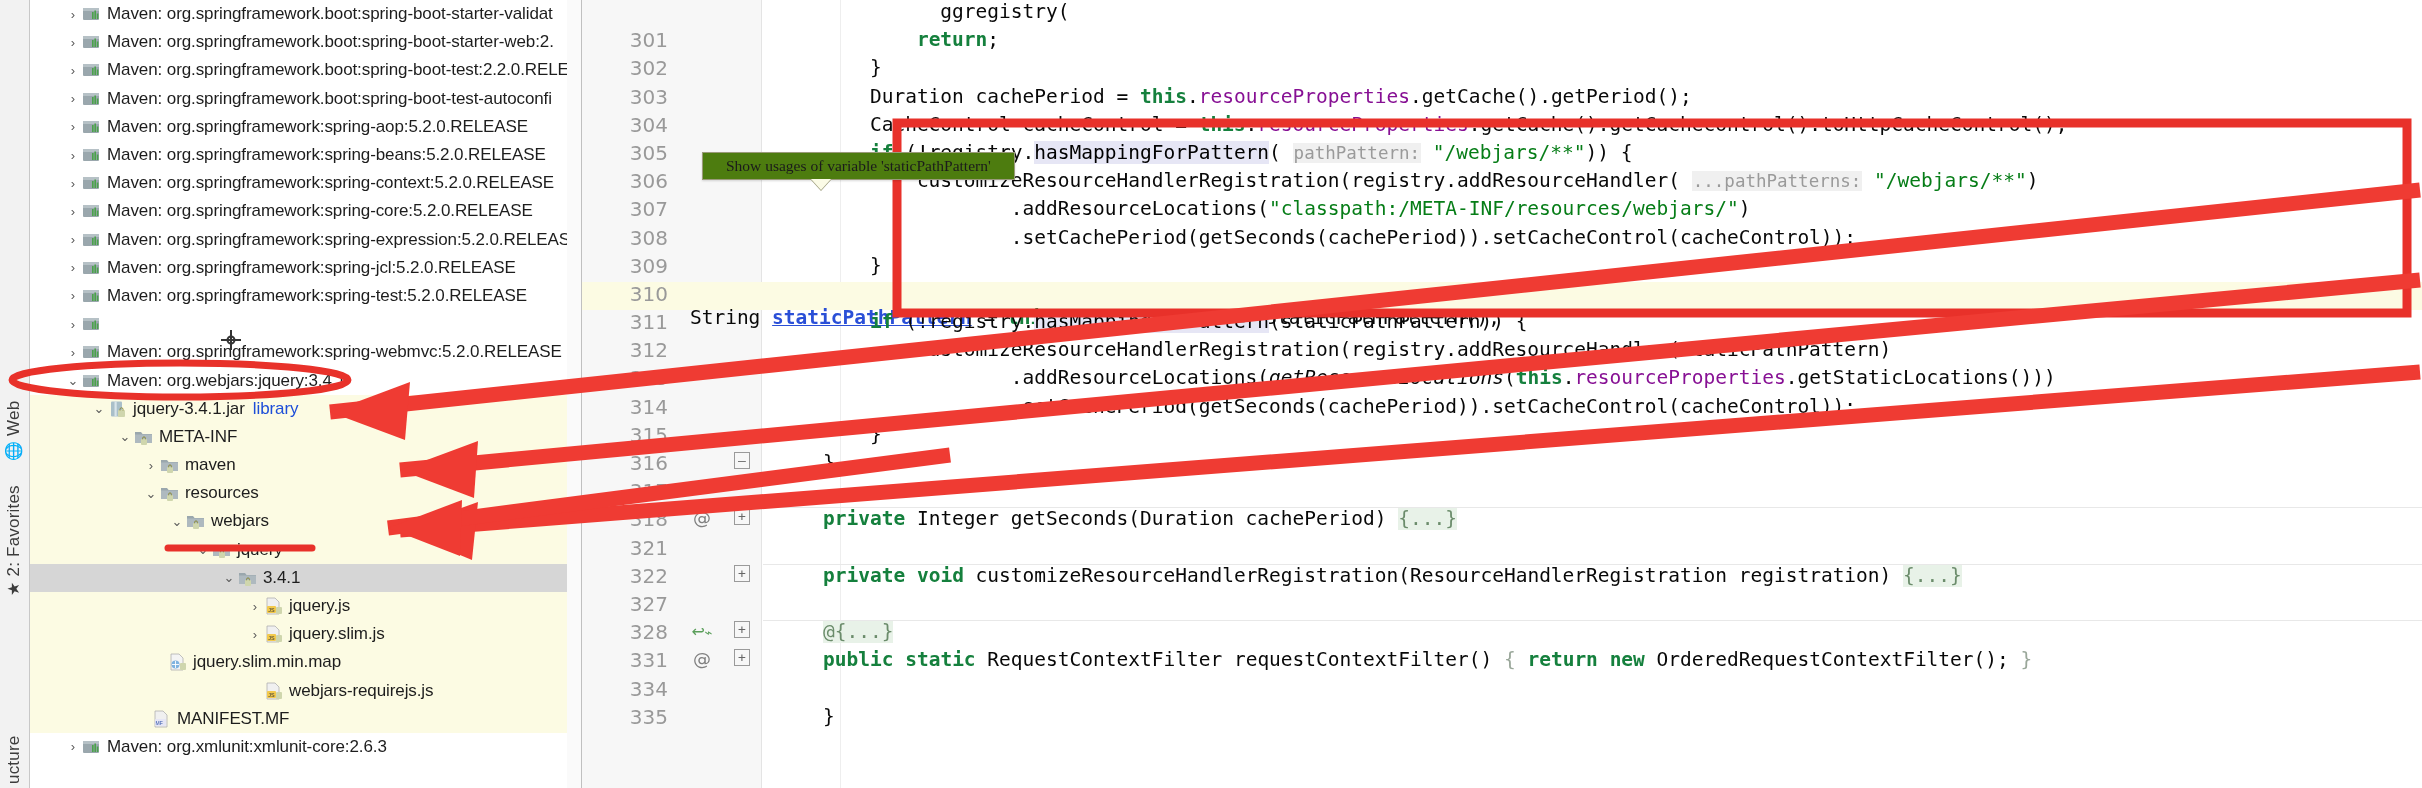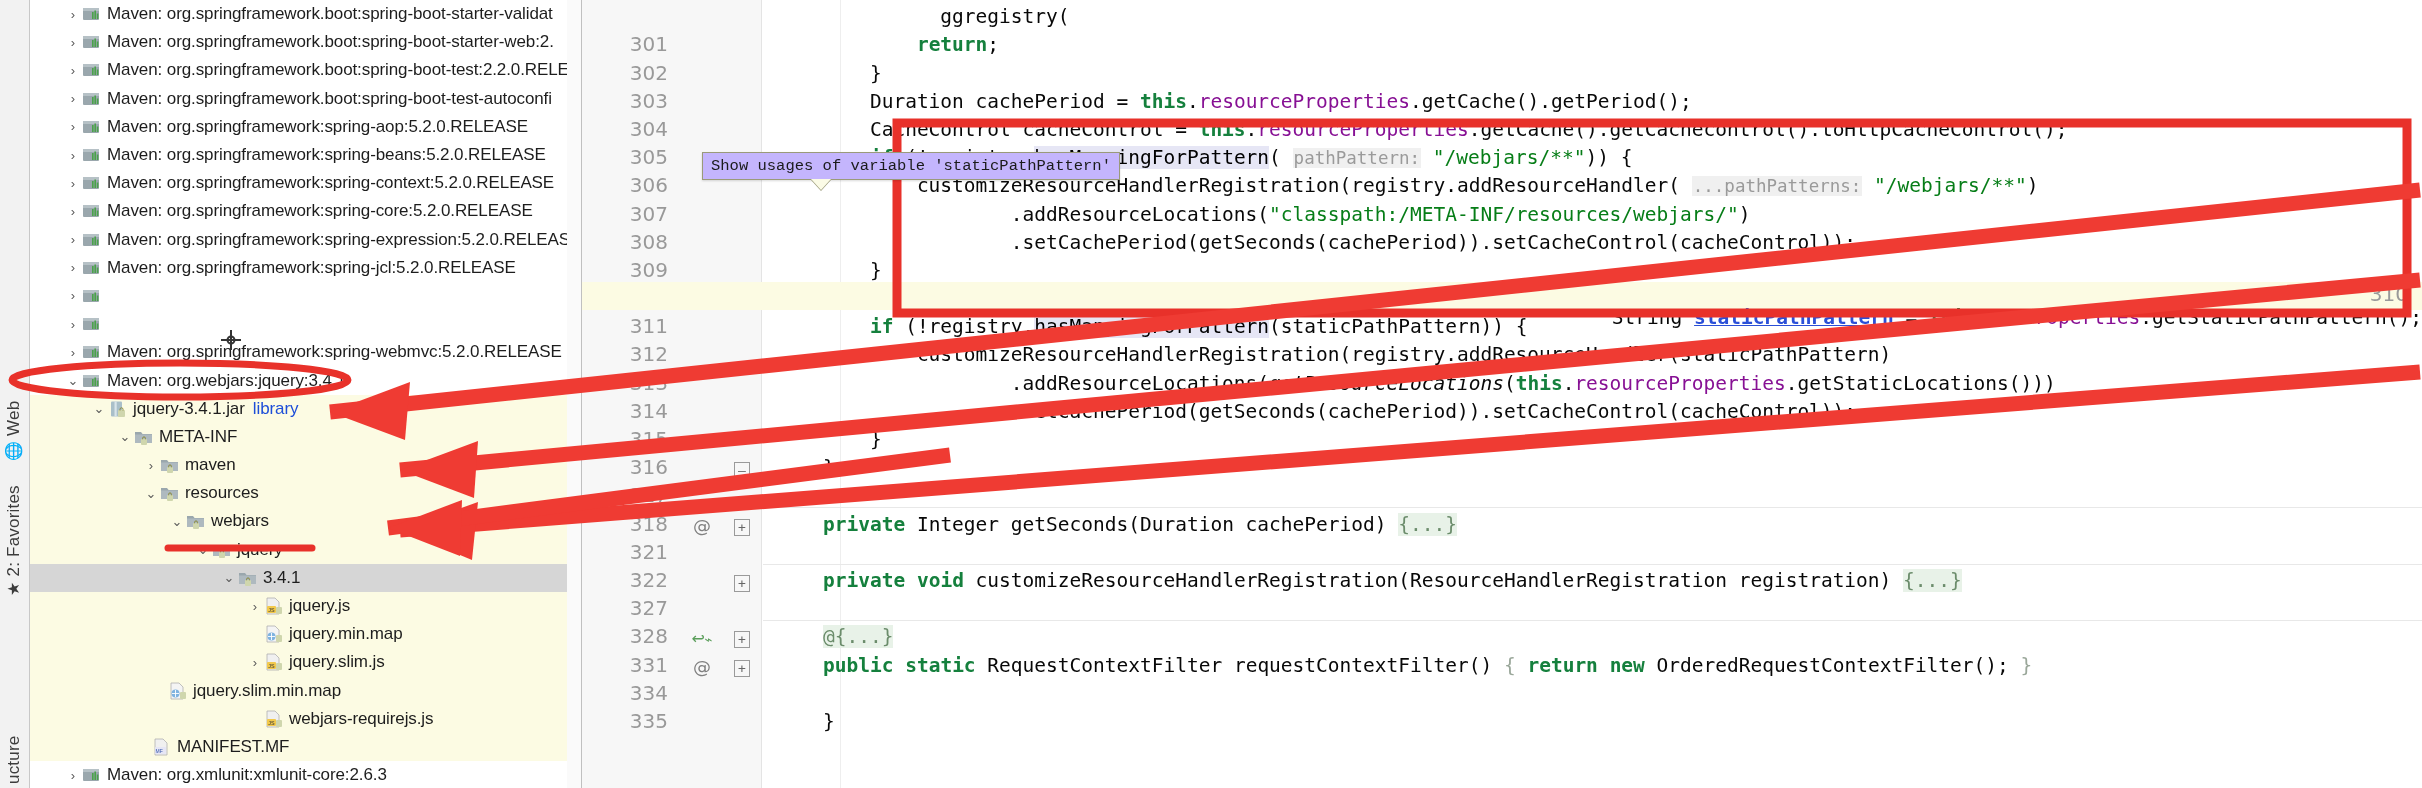--- a/index.html
+++ b/index.html
@@ -102,21 +102,21 @@
   .gutter-bg2 {
     position: absolute; left: 181px; top: 0; bottom: 0;
     width: 78px;
     background: #ffffff;
     border-right: 1px solid #eeeeee;
   }
   .code-rows { position: absolute; left: 0; top: 0; right: 0; }
   .crow {
     height: 28.2px;
     display: flex;
-    align-items: flex-end;
+    align-items: flex-start;
     font-family: "DejaVu Sans Mono", monospace;
     font-size: 19.5px;
     white-space: pre;
   }
   .crow.band { background: #fcfbe3; flex-direction: column; }
   .lineno {
     width: 100px;
     min-width: 100px;
     text-align: right;
     padding-right: 14px;
@@ -148,26 +148,26 @@
   .hl   { background: #e6e6f5; }
   .link { color: #2a4fd7; text-decoration: underline; font-weight: 700; }
   .ital { font-style: italic; color: #080808; }
   .dim  { color: #9aa79a; }
   .folded { background: #e8f2e8; color: #6b8c6b; }
   .sep-line { position:absolute; left:181px; right:0; height:1px; background:#e8e8e8; }
 
   
   .tooltip {
     position: absolute;
-    background: #c4b5fd;
+    background: #4d7c0f;
     border: 1px solid #9a9a7a;
     font-size: 15.5px;
-    font-family: Liberation Mono, monospace;
+    font-family: Liberation Serif, serif;
     color: #1b1b1b;
-    padding: 4px 8px;
+    padding: 4px 23px;
     z-index: 60;
     white-space: nowrap;
     box-shadow: 0 1px 2px rgba(0,0,0,.15);
   }
   .tooltip .tip-arrow {
     position: absolute;
     left: 108px; bottom: -11px;
     width: 0; height: 0;
     border-left: 10px solid transparent;
     border-right: 10px solid transparent;
@@ -338,20 +338,21 @@
           <span class="arrow">›</span>
           <span class="ic">
             <svg width="20" height="18" viewBox="0 0 20 18">
               <rect x="1" y="3" width="16" height="12" rx="1" fill="#9aa7ad"></rect>
               <rect x="1" y="3" width="16" height="3" fill="#b6c1c6"></rect>
               <rect x="10" y="7" width="1.6" height="7" fill="#4aa24a"></rect>
               <rect x="12.4" y="5.5" width="1.6" height="8.5" fill="#4aa24a"></rect>
               <rect x="14.8" y="8.5" width="1.6" height="5.5" fill="#4aa24a"></rect>
             </svg>
           </span>
+          <span class="label">Maven: org.springframework:spring-test:5.2.0.RELEASE</span>
         </div>
         <div class="row" style="padding-left: 34px;">
           <span class="arrow">›</span>
           <span class="ic">
             <svg width="20" height="18" viewBox="0 0 20 18">
               <rect x="1" y="3" width="16" height="12" rx="1" fill="#9aa7ad"></rect>
               <rect x="1" y="3" width="16" height="3" fill="#b6c1c6"></rect>
               <rect x="10" y="7" width="1.6" height="7" fill="#4aa24a"></rect>
               <rect x="12.4" y="5.5" width="1.6" height="8.5" fill="#4aa24a"></rect>
               <rect x="14.8" y="8.5" width="1.6" height="5.5" fill="#4aa24a"></rect>
@@ -473,32 +474,20 @@
           <span class="arrow">›</span>
           <span class="ic">
             <svg width="20" height="18" viewBox="0 0 20 18">
               <path d="M3 1h8l4 4v12H3z" fill="#f0f0f0" stroke="#b0b0b0" stroke-width="0.8"></path>
               <rect x="3" y="9" width="9" height="7" rx="1" fill="#f2c94c"></rect>
               <text x="4.2" y="14.6" font-size="5.4" font-family="sans-serif" fill="#333">JS</text>
               <rect x="12" y="10" width="6" height="7" rx="1" fill="#cfd6ad"></rect>
             </svg>
           </span>
           <span class="label">jquery.js</span>
-        </div>
-        <div class="row highlight-bg" style="padding-left: 216px;">
-          <span class="arrow none"></span>
-          <span class="ic">
-            <svg width="20" height="18" viewBox="0 0 20 18">
-              <path d="M3 1h8l4 4v12H3z" fill="#f4f4f4" stroke="#b0b0b0" stroke-width="0.8"></path>
-              <circle cx="7.5" cy="11.5" r="4" fill="#7fb3e0"></circle>
-              <path d="M7.5 8v7M4 11.5h7" stroke="#fff" stroke-width="0.9"></path>
-              <rect x="12" y="10" width="6" height="7" rx="1" fill="#cfd6ad"></rect>
-            </svg>
-          </span>
-          <span class="label">jquery.min.map</span>
         </div>
         <div class="row highlight-bg" style="padding-left: 216px;">
           <span class="arrow">›</span>
           <span class="ic">
             <svg width="20" height="18" viewBox="0 0 20 18">
               <path d="M3 1h8l4 4v12H3z" fill="#f0f0f0" stroke="#b0b0b0" stroke-width="0.8"></path>
               <rect x="3" y="9" width="9" height="7" rx="1" fill="#f2c94c"></rect>
               <text x="4.2" y="14.6" font-size="5.4" font-family="sans-serif" fill="#333">JS</text>
               <rect x="12" y="10" width="6" height="7" rx="1" fill="#cfd6ad"></rect>
             </svg>

